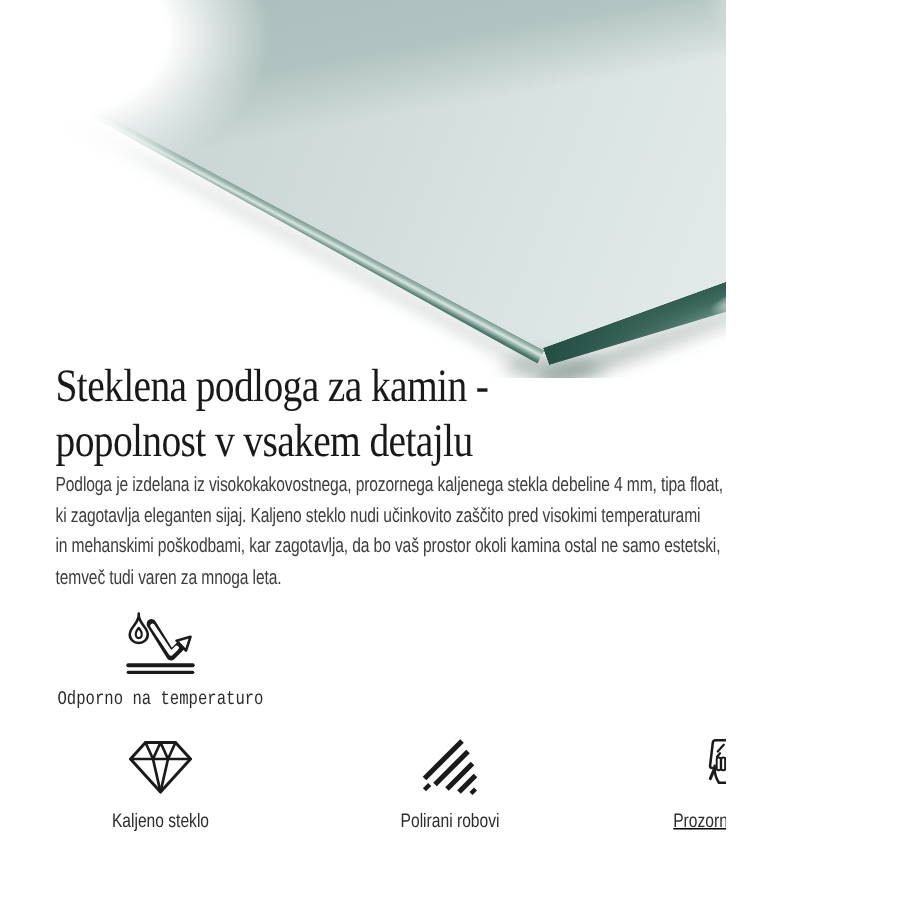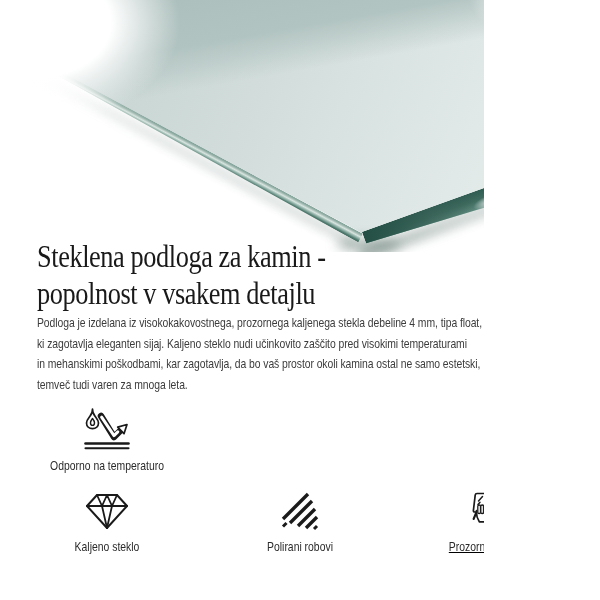--- a/index.html
+++ b/index.html
@@ -57,21 +57,21 @@
   .intro{position:absolute;left:37px;top:313px;color:#3c3c3c;
     font-size:13.5px;line-height:20.7px;letter-spacing:-0.1px;
     transform:scaleX(0.77);transform-origin:left top;}
   .intro .line{white-space:nowrap;}
 
   
   .feature{position:absolute;width:180px;text-align:center;}
   .icon-wrap{height:46px;display:flex;align-items:flex-end;justify-content:center;}
   .feature-label{margin-top:6px;font-size:13px;line-height:14px;color:#2b2b2b;
     transform:scaleX(0.8);transform-origin:center top;white-space:nowrap;}
-  .f1{left:17px;top:407px;} .f2{left:210px;top:407px;} .f3{left:401px;top:407px;}
+  .f1{left:17px;top:407px;font-family:Liberation Mono, monospace;} .f2{left:210px;top:407px;} .f3{left:401px;top:407px;}
   .f4{left:17px;top:488px;} .f5{left:210px;top:488px;} .f6{left:401px;top:488px;text-decoration:underline;}
   .ic{stroke:#1a1a1a;fill:none;stroke-linecap:round;stroke-linejoin:round;}
 </style>
 </head>
 <body>
 
 <div class="canvas">
 
   <div class="hero">
     <div class="glass-surface"></div>

